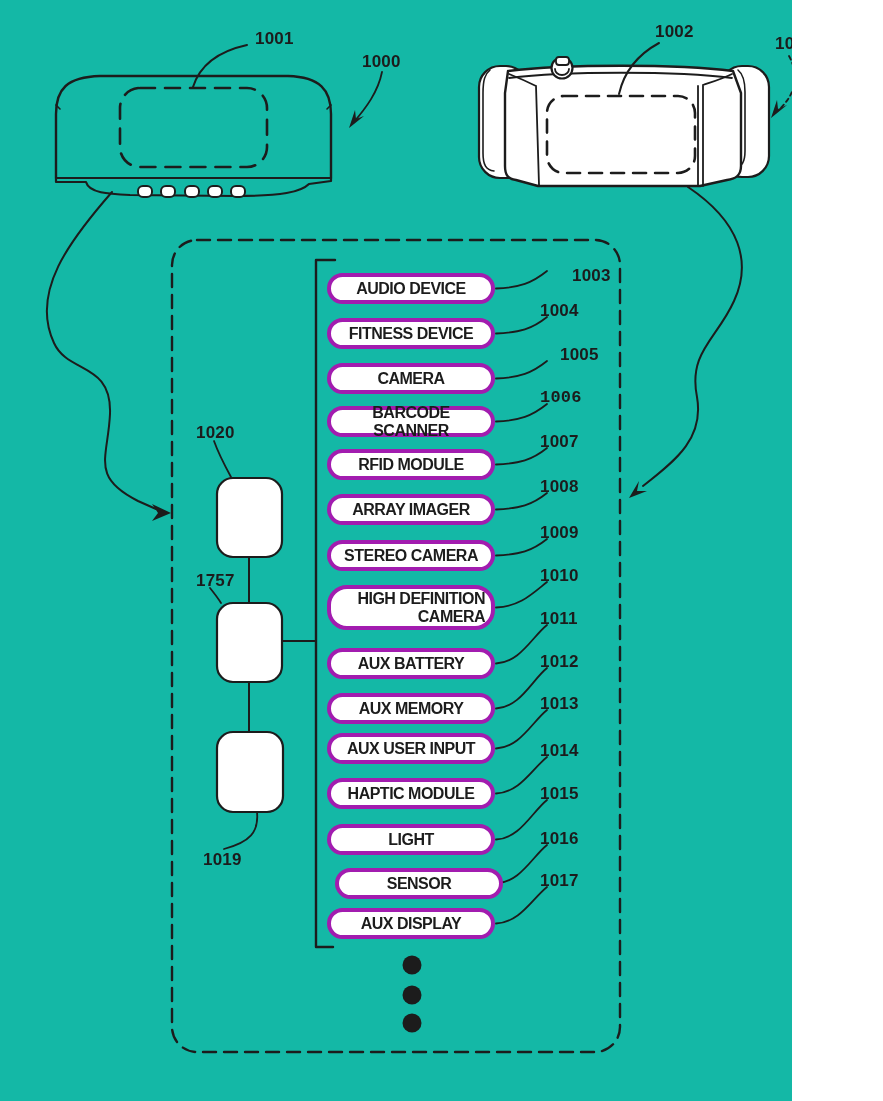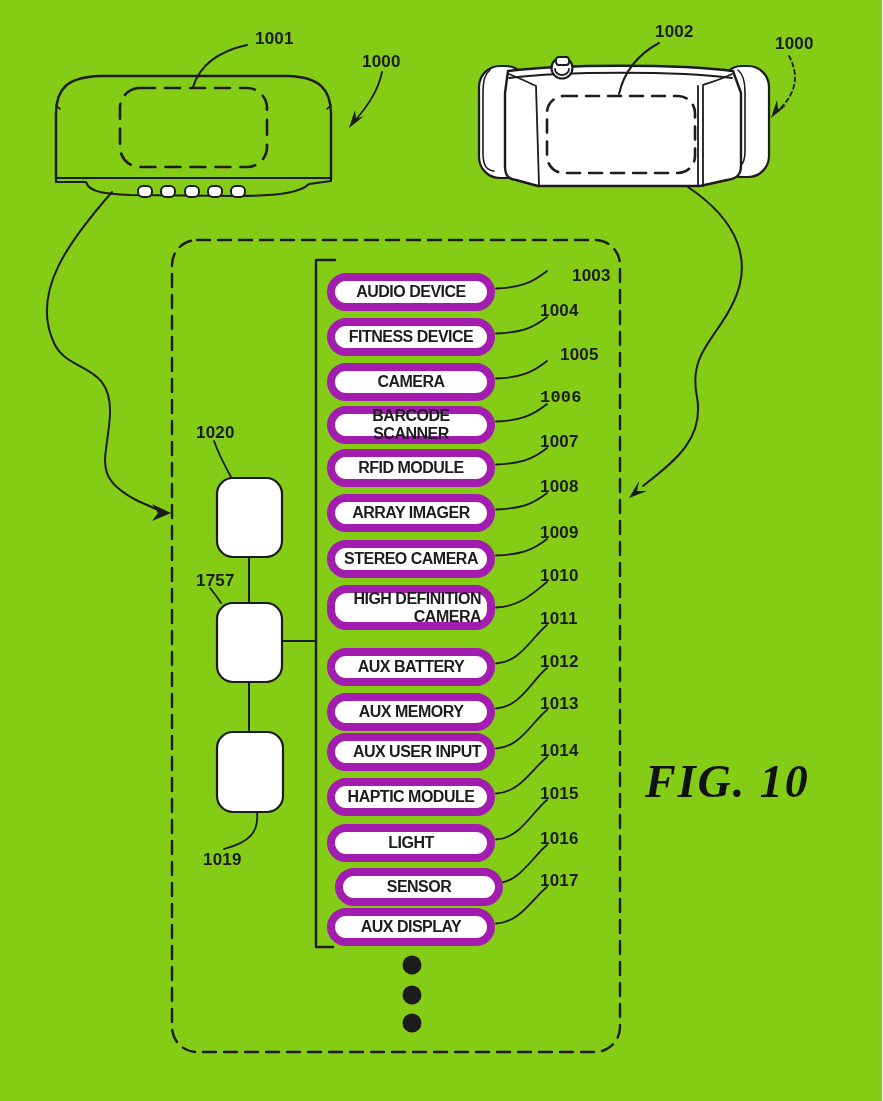--- a/index.html
+++ b/index.html
@@ -1,23 +1,23 @@
 <!DOCTYPE html>
 <html><head>
 <meta charset="utf-8">
 <style>
   html,body{margin:0;padding:0;background:#fff;}
-  .page{position:relative;width:882px;height:1101px;background:#84cc16;overflow:hidden;
+  .page{position:relative;width:792px;height:1101px;background:#14b8a6;overflow:hidden;
         font-family:"Liberation Sans",sans-serif;color:#1c1c1c;}
   .page svg{position:absolute;left:0;top:0;}
   .txt{position:absolute;white-space:nowrap;}
   .ref{font-size:17px;font-weight:600;letter-spacing:0.2px;color:#1c1c1c;}
-  .pill{position:absolute;box-sizing:border-box;border:8px solid #a21caf;border-radius:20px;
+  .pill{position:absolute;box-sizing:border-box;border:4px solid #a21caf;border-radius:20px;
         background:#fff;display:flex;align-items:center;justify-content:center;text-align:center;
-        font-size:16px;font-weight:600;line-height:1.12;letter-spacing:-0.5px;padding:11px 6px;}
+        font-size:16px;font-weight:600;line-height:1.12;letter-spacing:-0.5px;padding:4px 6px;}
   .fig-label{position:absolute;font-family:"Liberation Serif",serif;font-style:italic;
         font-weight:bold;font-size:46px;letter-spacing:2px;color:#111;}
 </style>
 </head>
 <body>
 
 <div class="page">
 
   <svg width="883" height="1101" viewBox="0 0 883 1101">
     <g stroke="#1c1c1c" fill="none" stroke-linecap="round" stroke-linejoin="round">
@@ -138,21 +138,21 @@
       </div>
       <div class="txt ref" style="left: 540px; top: 566px;">1010</div>
       <div class="pill" style="left: 327px; top: 648px; width: 168px; height: 31px;">
         <span>AUX BATTERY</span>
       </div>
       <div class="txt ref" style="left: 540px; top: 609px;">1011</div>
       <div class="pill" style="left: 327px; top: 693px; width: 168px; height: 31px;">
         <span>AUX MEMORY</span>
       </div>
       <div class="txt ref" style="left: 540px; top: 652px;">1012</div>
-      <div class="pill" style="left: 327px; top: 733px; width: 168px; height: 31px; justify-content: flex-end;">
+      <div class="pill" style="left: 327px; top: 733px; width: 168px; height: 31px;">
         <span>AUX USER INPUT</span>
       </div>
       <div class="txt ref" style="left: 540px; top: 694px;">1013</div>
       <div class="pill" style="left: 327px; top: 778px; width: 168px; height: 31px;">
         <span>HAPTIC MODULE</span>
       </div>
       <div class="txt ref" style="left: 540px; top: 741px;">1014</div>
       <div class="pill" style="left: 327px; top: 824px; width: 168px; height: 31px;">
         <span>LIGHT</span>
       </div>
@@ -160,14 +160,13 @@
       <div class="pill" style="left: 335px; top: 868px; width: 168px; height: 31px;">
         <span>SENSOR</span>
       </div>
       <div class="txt ref" style="left: 540px; top: 829px;">1016</div>
       <div class="pill" style="left: 327px; top: 908px; width: 168px; height: 31px;">
         <span>AUX DISPLAY</span>
       </div>
       <div class="txt ref" style="left: 540px; top: 871px;">1017</div>
     </div>
 
-  <div class="fig-label" style="left:645px;top:755px;">FIG. 10</div>
 </div>
 
 </body></html>

